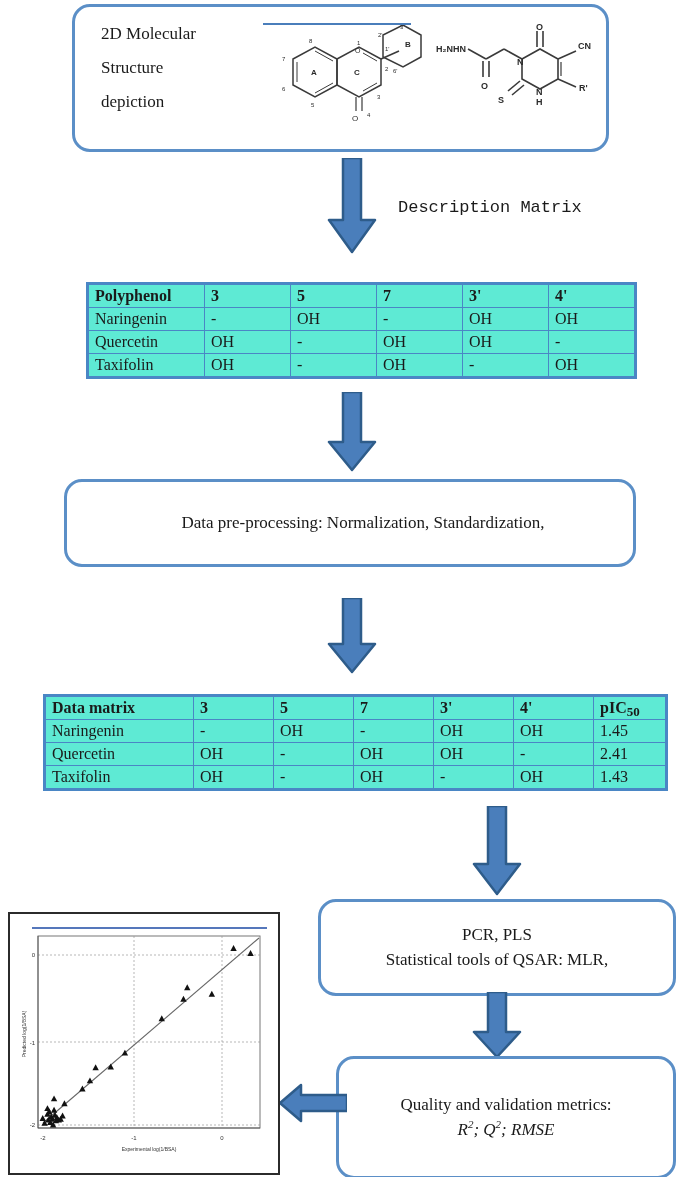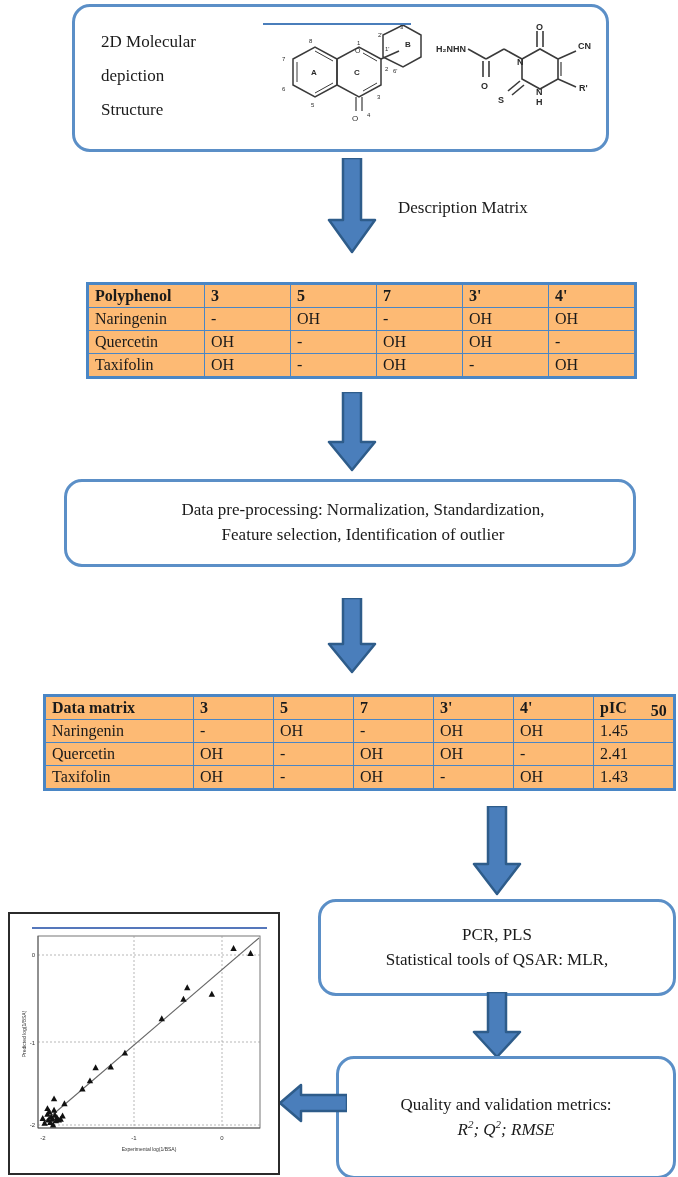--- a/index.html
+++ b/index.html
@@ -20,38 +20,38 @@
     box-sizing:border-box;
     display:flex;align-items:center;justify-content:center;
     text-align:center;
     line-height:1.45;
   }
   .rbox .txt{font-size:17px;}
 
   
   #box-structure{left:72px;top:4px;width:537px;height:148px;}
   #box-structure .label{
-    position:absolute;left:26px;top:18px;width:150px;
+    position:absolute;left:26px;top:10px;width:150px;
     font-size:17px;line-height:2.0;text-align:left;
   }
   .hrule{position:absolute;background:#4a7ebb;height:2px;}
 
   
   .mol{position:absolute;}
   .mol svg{display:block;}
 
   
   .arrow-down{position:absolute;}
   .arrow-left{position:absolute;}
 
   
   table.dt{
     position:absolute;
     border-collapse:collapse;
-    background:#fdba74;
+    background:#5eead4;
     font-size:16px;
   }
   table.dt td,table.dt th{
     border:1px solid #4a86c5;
     padding:1px 6px;
     text-align:left;
     font-weight:normal;
     white-space:nowrap;
     height:23px;
     box-sizing:border-box;
@@ -59,24 +59,24 @@
   table.dt th{font-weight:bold;}
   table.dt{box-shadow:0 0 0 2px #4a86c5;}
   #tbl-descriptor{left:88px;top:284px;}
   #tbl-descriptor td:first-child,#tbl-descriptor th:first-child{width:116px;}
   #tbl-descriptor td,#tbl-descriptor th{width:86px;}
 
   #tbl-datamatrix{left:45px;top:696px;}
   #tbl-datamatrix td:first-child,#tbl-datamatrix th:first-child{width:148px;}
   #tbl-datamatrix td,#tbl-datamatrix th{width:80px;}
   #tbl-datamatrix td:last-child,#tbl-datamatrix th:last-child{width:72px;}
-  .sub{font-size:16px;vertical-align:baseline;position:relative;top:3px;margin-left:24px;}
-
-  
-  #lbl-description{position:absolute;left:398px;top:198px;font-size:17px;}
+  .sub{font-size:13px;vertical-align:baseline;position:relative;top:3px;}
+
+  
+  #lbl-description{position:absolute;left:398px;top:198px;font-size:17px;font-family:Liberation Mono, monospace;}
 
   #box-preproc{left:64px;top:479px;width:572px;height:88px;padding-left:26px;}
   #box-stats{left:318px;top:899px;width:358px;height:97px;}
   #box-quality{left:336px;top:1056px;width:340px;height:123px;}
   .mathit{font-style:italic;}
   .sup{font-size:11px;vertical-align:super;}
 
   
   #plot-panel{
     position:absolute;left:8px;top:912px;width:272px;height:263px;
@@ -86,22 +86,22 @@
   #plot-svg{position:absolute;left:0;top:0;}
   .axlabel{font-size:5px;fill:#333;font-family:"Liberation Sans",sans-serif;}
   .ticklabel{font-size:6px;fill:#333;font-family:"Liberation Sans",sans-serif;}
 </style>
 </head>
 <body>
 
 <div class="rbox" id="box-structure">
   <div class="label">
     <div>2D Molecular</div>
+    <div>Structure</div>
     <div>depiction</div>
-    <div>Structure</div>
   </div>
 
   <div class="hrule" style="left:188px;top:16px;width:148px;"></div>
 
   <div class="mol" style="left:178px;top:18px;">
     <svg width="170" height="110" viewBox="0 0 170 110">
       <g stroke="#3a3a3a" stroke-width="1.5" fill="none">
 
         <polygon points="40,34 62,22 84,34 84,60 62,72 40,60"></polygon>
         <line x1="44" y1="37" x2="44" y2="57" stroke-width="1"></line>
@@ -228,21 +228,20 @@
   </tbody>
 </table>
 
 <svg class="arrow-down" style="left:323px;top:392px;" width="58" height="82" viewBox="0 0 58 82">
   <polygon points="20,0 38,0 38,50 52,50 29,78 6,50 20,50" fill="#4a7ebb" stroke="#2e5c8a" stroke-width="2.5" stroke-linejoin="round"></polygon>
 </svg>
 
 <div class="rbox" id="box-preproc">
   <div class="txt">
     <div>Data pre-processing: Normalization, Standardization,</div>
-    <div>Feature selection, Identification of outlier</div>
   </div>
 </div>
 
 <svg class="arrow-down" style="left:323px;top:598px;" width="58" height="78" viewBox="0 0 58 78">
   <polygon points="20,0 38,0 38,46 52,46 29,74 6,46 20,46" fill="#4a7ebb" stroke="#2e5c8a" stroke-width="2.5" stroke-linejoin="round"></polygon>
 </svg>
 
 <table class="dt" id="tbl-datamatrix">
   <thead>
     <tr>

